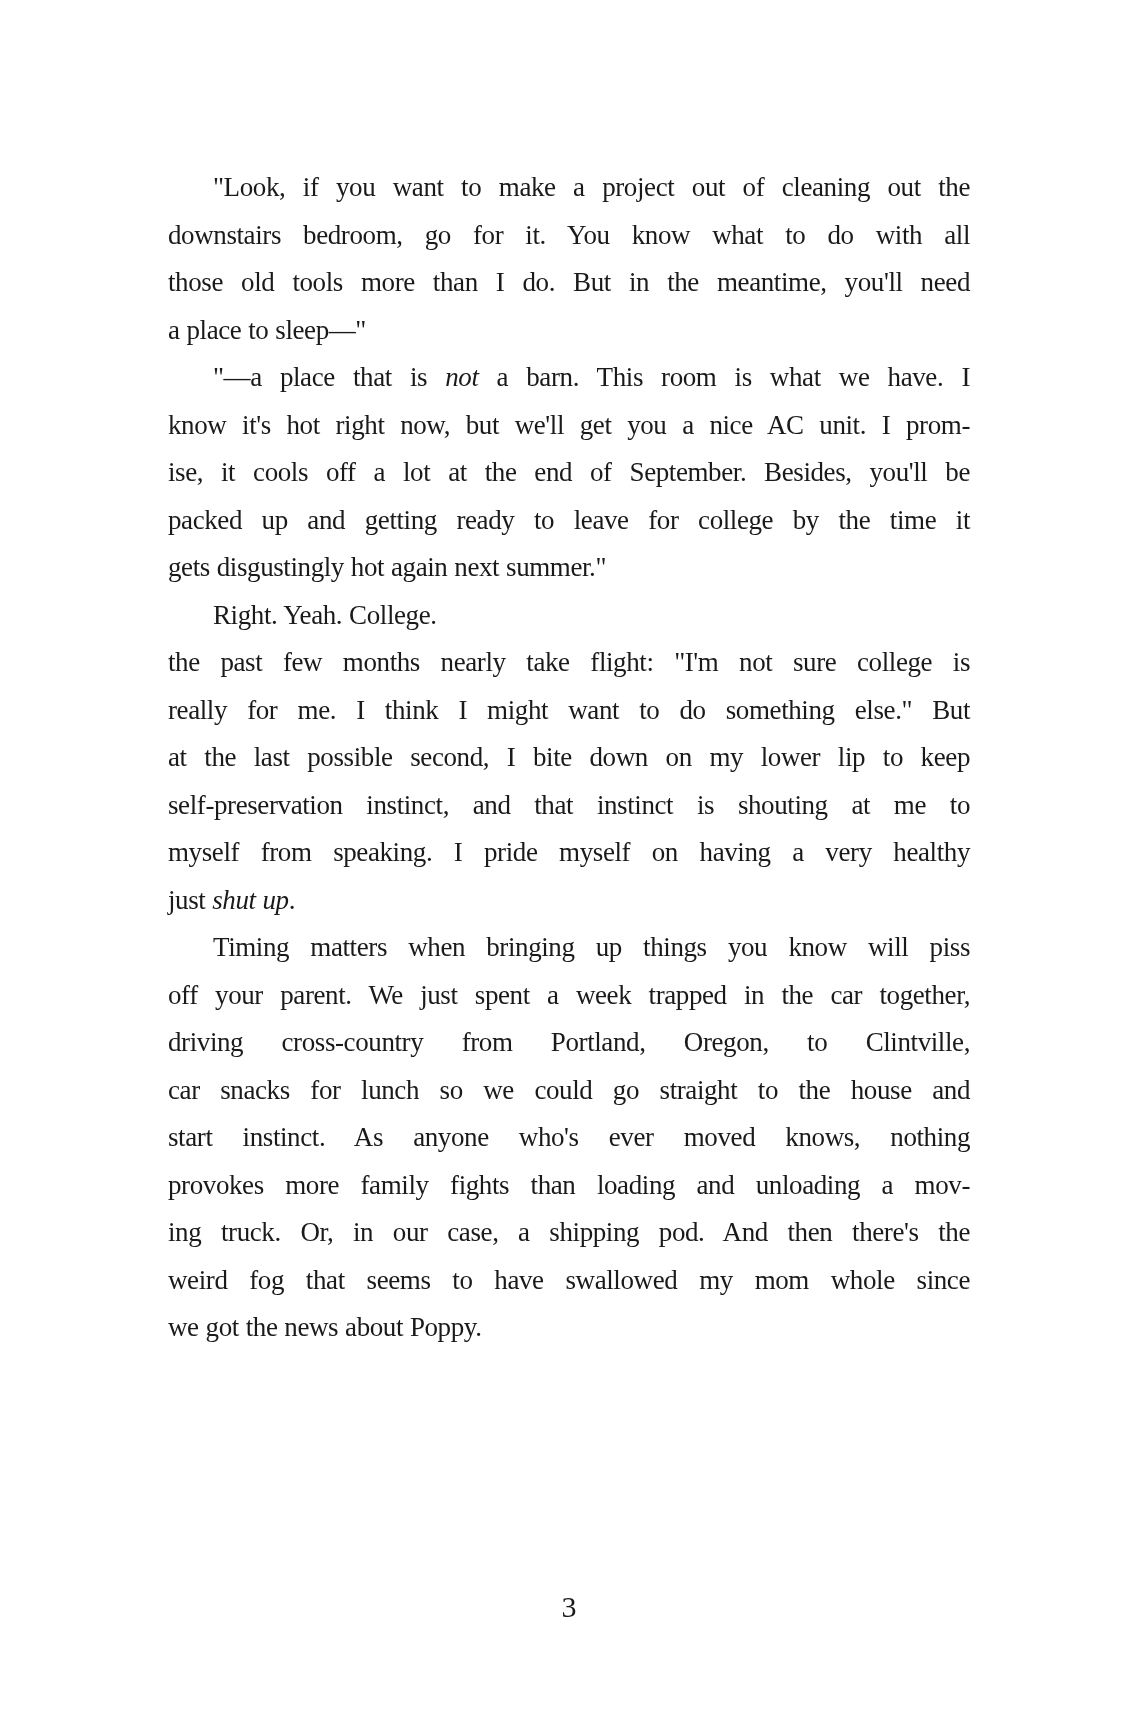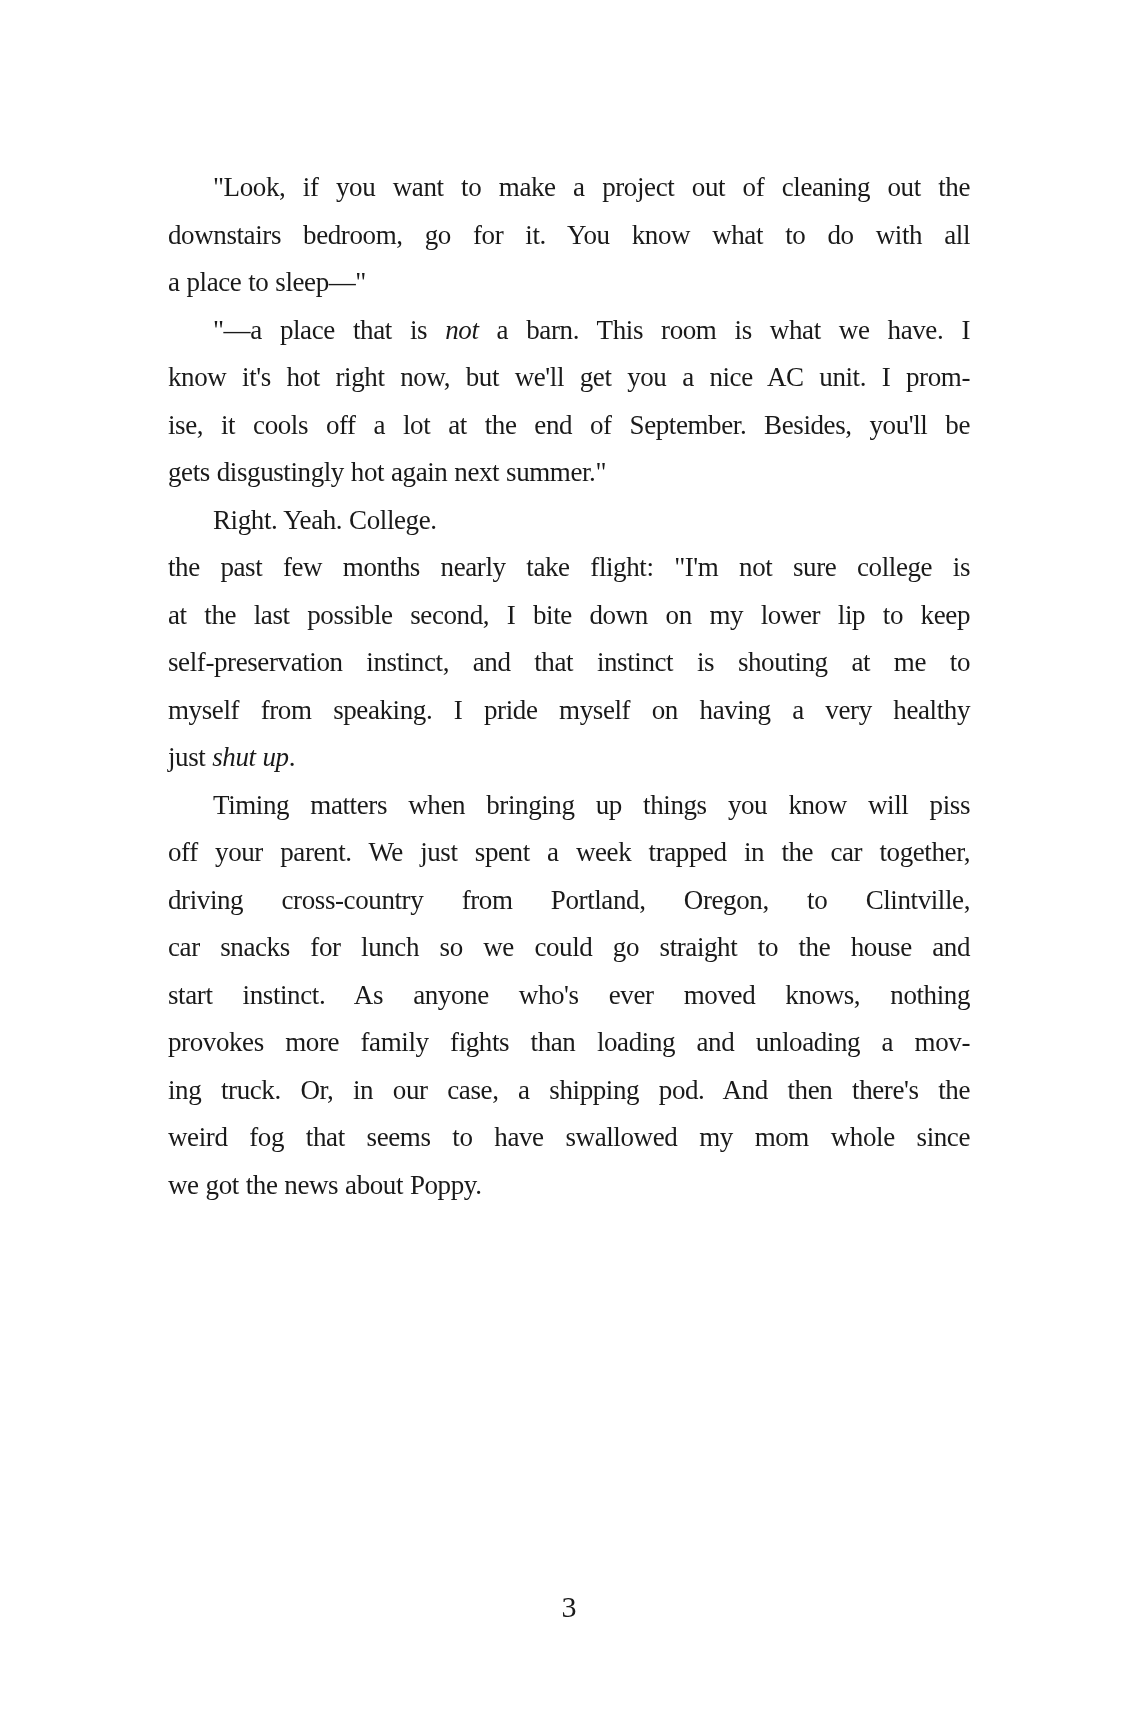--- a/index.html
+++ b/index.html
@@ -55,33 +55,36 @@
   }
 </style>
 </head>
 <body>
 
 <div class="book-page">
   <div class="text-block" id="text-block">
       <div class="paragraph">
         <div class="text-line indent">"Look, if you want to make a project out of cleaning out the</div>
         <div class="text-line">downstairs bedroom, go for it. You know what to do with all</div>
+        <div class="text-line">those old tools more than I do. But in the meantime, you'll need</div>
         <div class="text-line last-line">a place to sleep—"</div>
       </div>
       <div class="paragraph">
         <div class="text-line indent">"—a place that is <i>not</i> a barn. This room is what we have. I</div>
         <div class="text-line">know it's hot right now, but we'll get you a nice AC unit. I prom-</div>
         <div class="text-line">ise, it cools off a lot at the end of September. Besides, you'll be</div>
+        <div class="text-line">packed up and getting ready to leave for college by the time it</div>
         <div class="text-line last-line">gets disgustingly hot again next summer."</div>
       </div>
       <div class="paragraph">
         <div class="text-line indent last-line">Right. Yeah. College.</div>
       </div>
       <div class="paragraph">
         <div class="text-line">the past few months nearly take flight: "I'm not sure college is</div>
+        <div class="text-line">really for me. I think I might want to do something else." But</div>
         <div class="text-line">at the last possible second, I bite down on my lower lip to keep</div>
         <div class="text-line">self-preservation instinct, and that instinct is shouting at me to</div>
         <div class="text-line">myself from speaking. I pride myself on having a very healthy</div>
         <div class="text-line last-line">just <i>shut up</i>.</div>
       </div>
       <div class="paragraph">
         <div class="text-line indent">Timing matters when bringing up things you know will piss</div>
         <div class="text-line">off your parent. We just spent a week trapped in the car together,</div>
         <div class="text-line">driving cross-country from Portland, Oregon, to Clintville,</div>
         <div class="text-line">car snacks for lunch so we could go straight to the house and</div>

